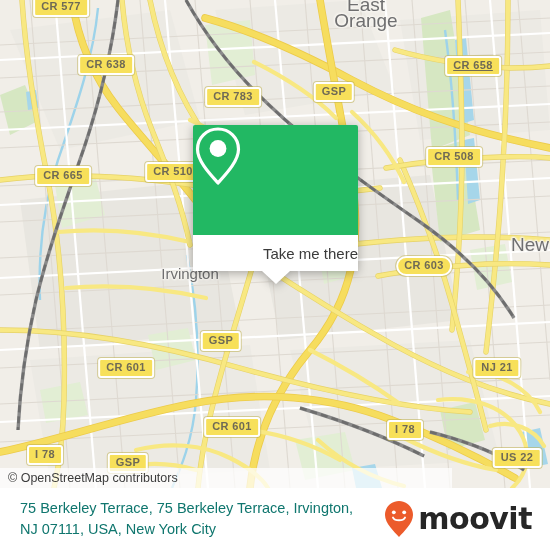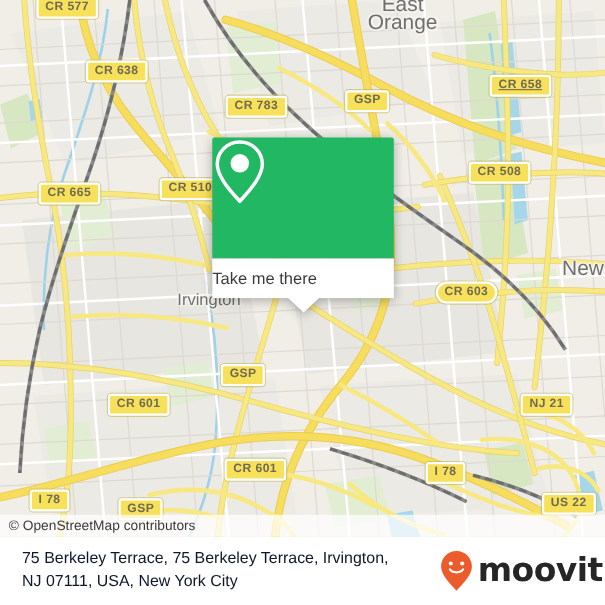--- a/index.html
+++ b/index.html
@@ -60,64 +60,64 @@
   }
   #popup-head{
     height:110px;
     background:#22b863;
     border-radius:2px 2px 0 0;
     display:flex;align-items:center;justify-content:center;
   }
   #popup-foot{
     height:36px;
     background:#ffffff;
-    display:flex;align-items:center;justify-content:flex-start;
+    display:flex;align-items:center;justify-content:flex-end;
     color:#3b3b3b;
     font-size:15px;
     position:relative;
   }
   #popup-tail{
     position:absolute;
     left:50%;top:146px;
     width:0;height:0;
     margin-left:-14px;
     border-left:14px solid transparent;
     border-right:14px solid transparent;
     border-top:13px solid #ffffff;
   }
 
   
   #attribution{
-    position:absolute;left:0;top:468px;width:550px;height:20px;
+    position:absolute;left:0;top:468px;width:452px;height:20px;
     background:rgba(255,255,255,.72);
     color:#3c3c3c;
     font-size:12.5px;
     line-height:20px;
     padding-left:8px;
     box-sizing:border-box;
     white-space:nowrap;
   }
 
   
   #footer{
     position:absolute;left:0;top:488px;width:550px;height:62px;
     background:#ffffff;
     display:flex;align-items:center;
   }
   #footer-address{
     flex:1 1 auto;
     padding-left:20px;
-    color:#0f172a;
+    color:#0f766e;
     font-size:14.5px;
     line-height:21px;
     max-width:395px;
   }
   #brand{
     display:flex;align-items:center;
-    padding-right:2px;
+    padding-right:18px;
     gap:4px;
   }
   #brand-word{
     color:#262626;
     font-size:30px;
     font-weight:bold;
     letter-spacing:-.5px;
     line-height:30px;
     font-family:"DejaVu Sans", sans-serif;
   }
@@ -305,21 +305,21 @@
       <div>East</div>
       <div>Orange</div>
     </div>
     <div class="place big" style="left:530px;top:245px;">New</div>
     <div class="place" style="left:190px;top:273px;">Irvington</div>
 
     <div class="shield" style="left:61px;top:7px;">CR 577</div>
     <div class="shield" style="left:106px;top:65px;">CR 638</div>
     <div class="shield" style="left:233px;top:97px;">CR 783</div>
     <div class="shield" style="left:334px;top:92px;">GSP</div>
-    <div class="shield" style="left:473px;top:78px;text-decoration:underline;">CR 658</div>
+    <div class="shield" style="left:473px;top:66px;text-decoration:underline;">CR 658</div>
     <div class="shield" style="left:63px;top:176px;">CR 665</div>
     <div class="shield" style="left:173px;top:172px;">CR 510</div>
     <div class="shield" style="left:454px;top:157px;">CR 508</div>
     <div class="shield" style="left:424px;top:266px;border-radius:10px;">CR 603</div>
     <div class="shield" style="left:221px;top:341px;">GSP</div>
     <div class="shield" style="left:126px;top:368px;">CR 601</div>
     <div class="shield" style="left:232px;top:427px;">CR 601</div>
     <div class="shield" style="left:45px;top:455px;">I 78</div>
     <div class="shield" style="left:128px;top:463px;">GSP</div>
     <div class="shield" style="left:405px;top:430px;">I 78</div>

